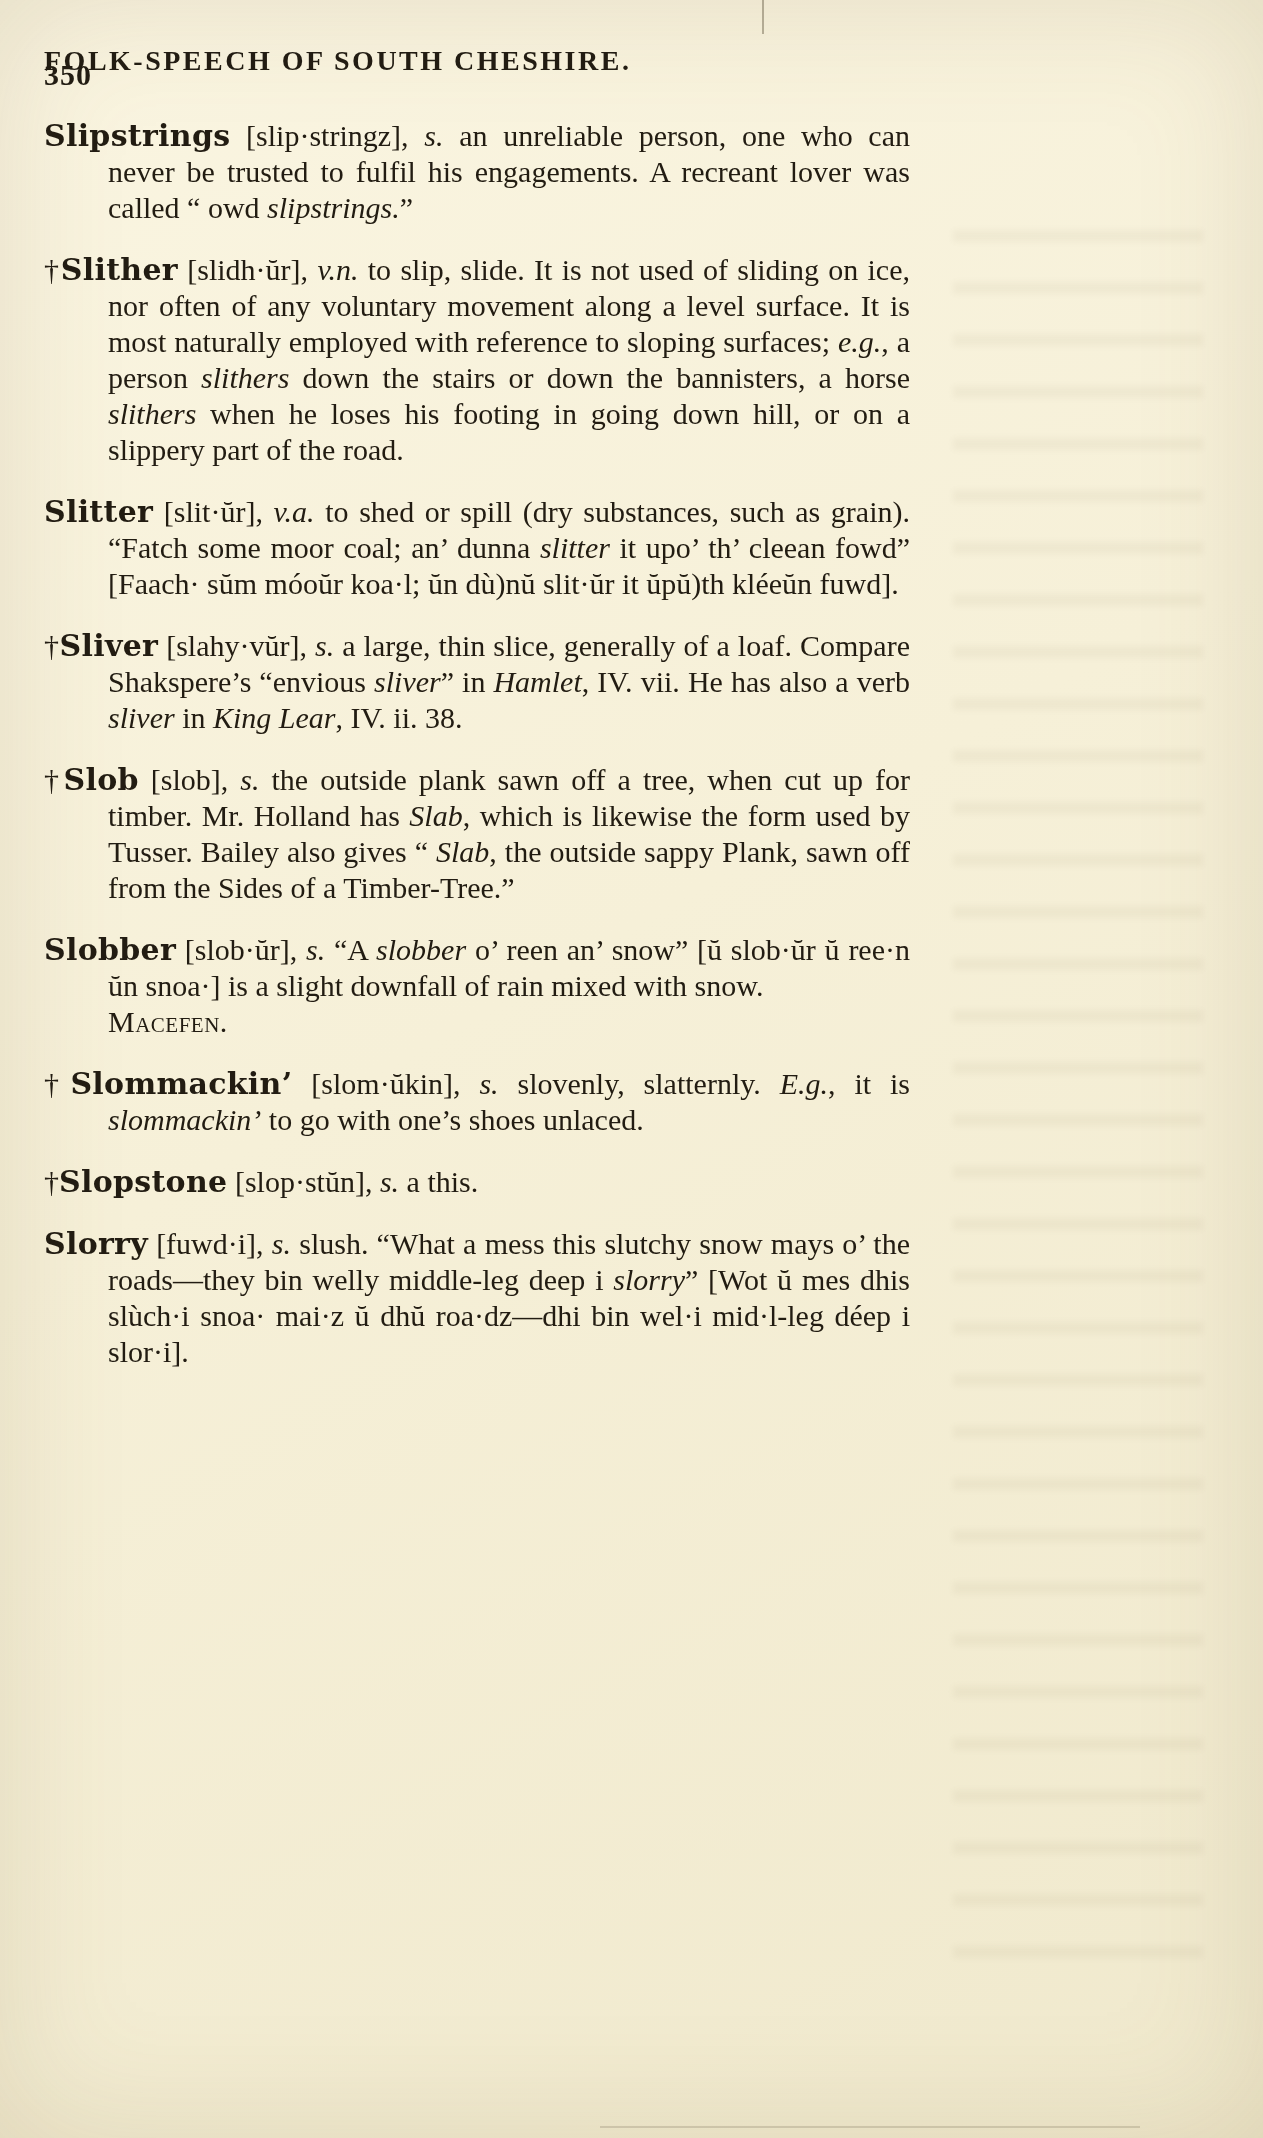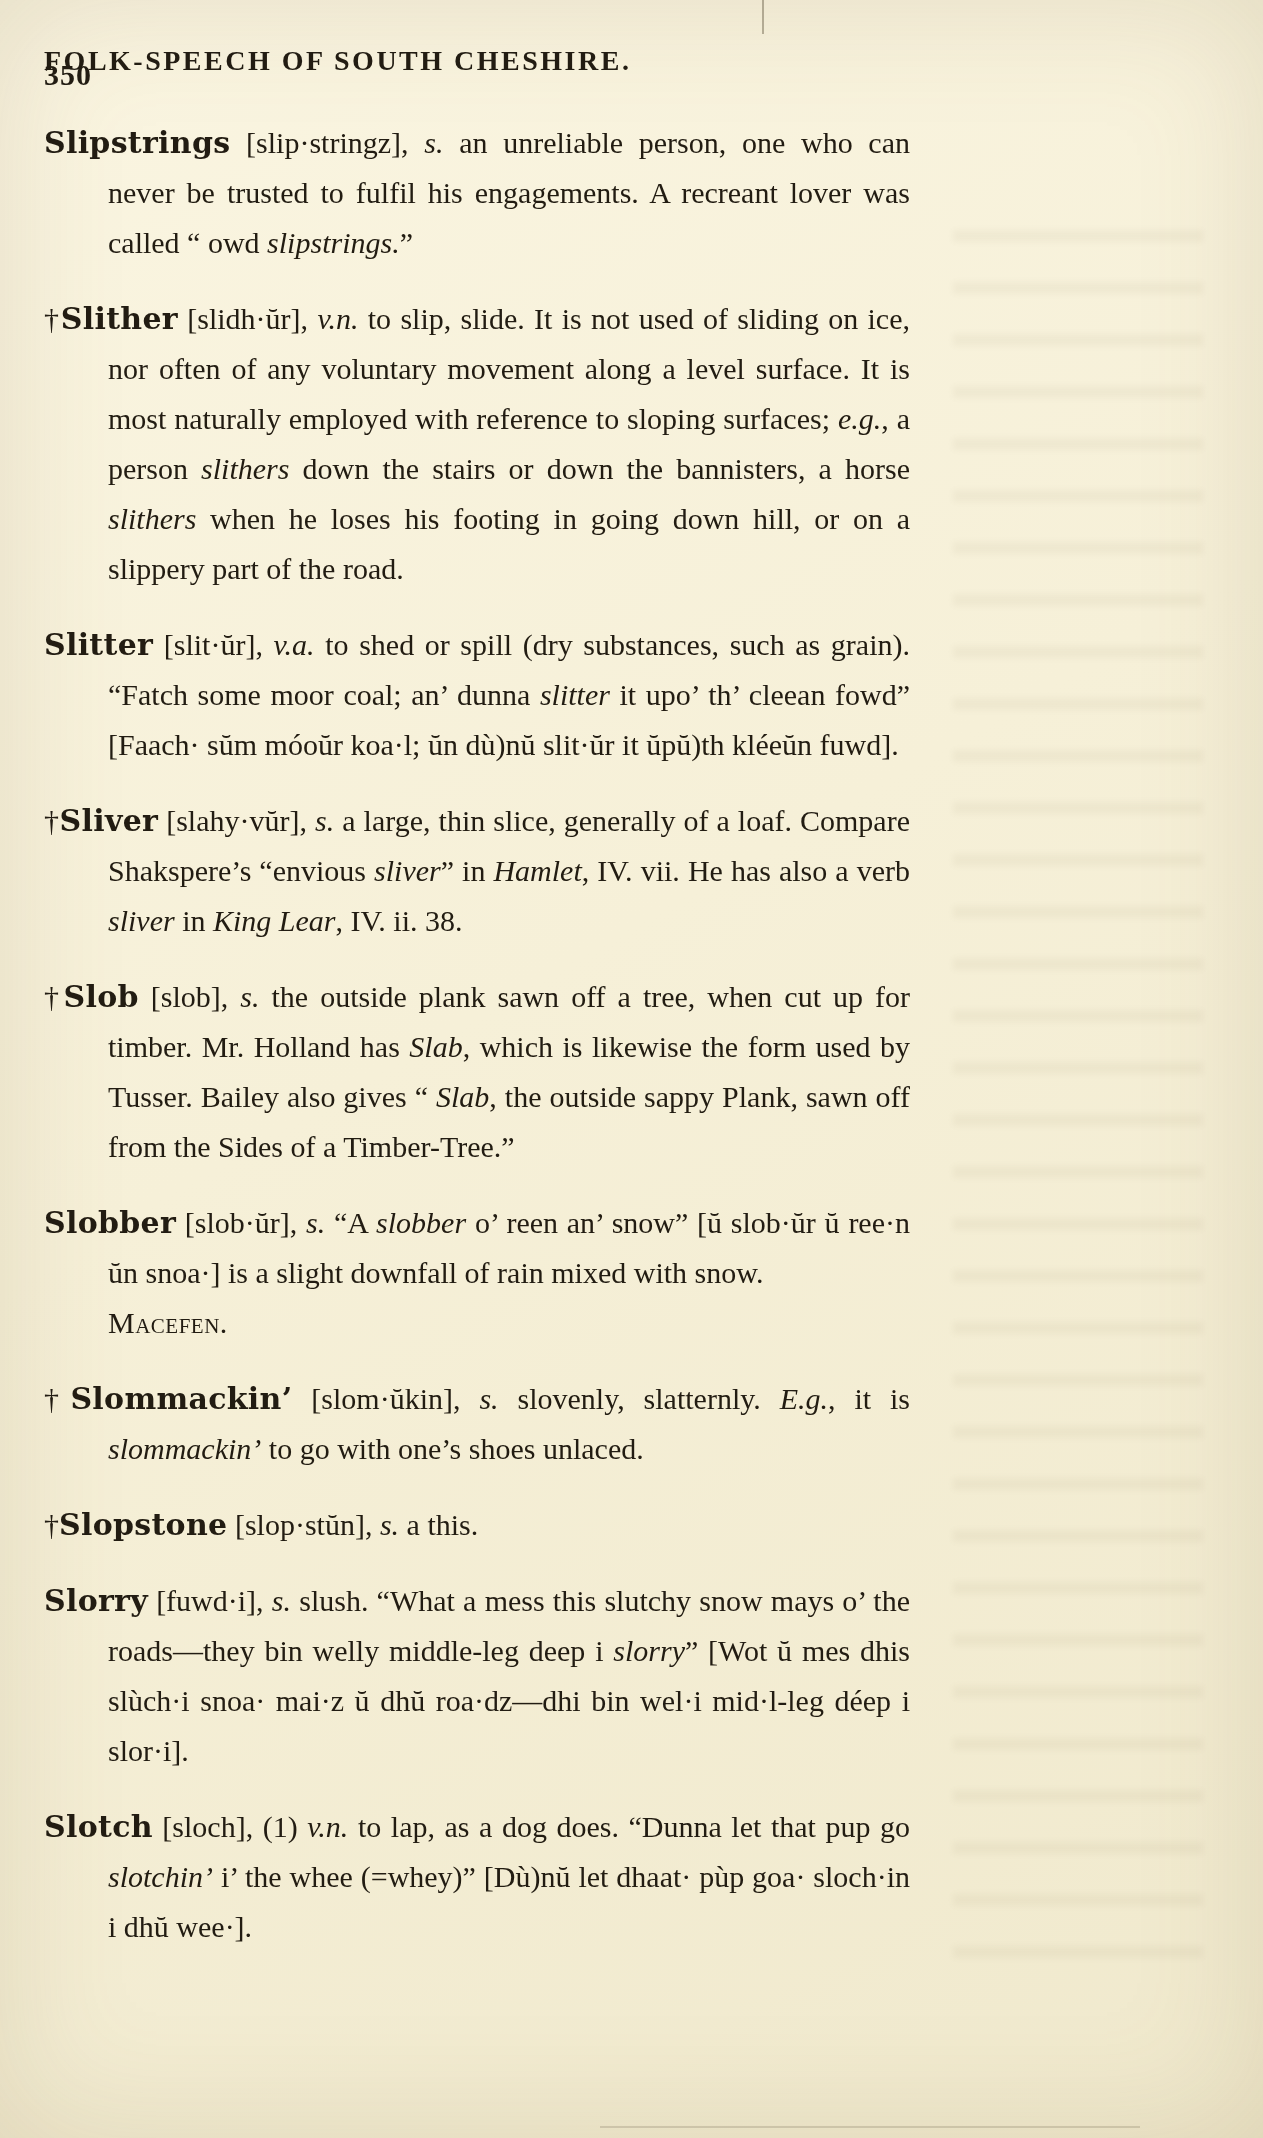--- a/index.html
+++ b/index.html
@@ -43,21 +43,21 @@
   }
   .entries { width: 866px; }
   .entry {
     box-sizing: border-box;
     width: 866px;
     margin: 0 12px 26px 0;
     padding-left: 64px;
     text-indent: -64px;
     text-align: justify;
     font-size: 30px;
-    line-height: 50px;
+    line-height: 36px;
   }
   .hw {
     font-family: "DejaVu Serif", serif;
     font-weight: 700;
     letter-spacing: 0.3px;
   }
   .it { font-style: italic; }
   .sc { font-variant: small-caps; letter-spacing: 0.5px; }
   .crease {
     position: absolute;
@@ -107,17 +107,16 @@
   <main class="entries" id="entries">
       <p class="entry"><span class="hw">Slipstrings</span><span> [slip·stringz], </span><span class="it">s.</span><span> an unreliable person, one who can never be trusted to fulfil his engagements.  A recreant lover was called “ owd </span><span class="it">slipstrings.</span><span>”</span></p>
       <p class="entry"><span>†</span><span class="hw">Slither</span><span> [slidh·ŭr], </span><span class="it">v.n.</span><span> to slip, slide.  It is not used of sliding on ice, nor often of any voluntary movement along a level surface. It is most naturally employed with reference to sloping surfaces; </span><span class="it">e.g.</span><span>, a person </span><span class="it">slithers</span><span> down the stairs or down the bannisters, a horse </span><span class="it">slithers</span><span> when he loses his footing in going down hill, or on a slippery part of the road.</span></p>
       <p class="entry"><span class="hw">Slitter</span><span> [slit·ŭr], </span><span class="it">v.a.</span><span> to shed or spill (dry substances, such as grain). “Fatch some moor coal; an’ dunna </span><span class="it">slitter</span><span> it upo’ th’ cleean fowd” [Faach· sŭm móoŭr koa·l; ŭn dù)nŭ slit·ŭr it ŭpŭ)th kléeŭn fuwd].</span></p>
       <p class="entry"><span>†</span><span class="hw">Sliver</span><span> [slahy·vŭr], </span><span class="it">s.</span><span> a large, thin slice, generally of a loaf. Compare Shakspere’s “envious </span><span class="it">sliver</span><span>” in </span><span class="it">Hamlet</span><span>, IV. vii.  He has also a verb </span><span class="it">sliver</span><span> in </span><span class="it">King Lear</span><span>, IV. ii. 38.</span></p>
       <p class="entry"><span>†</span><span class="hw">Slob</span><span> [slob], </span><span class="it">s.</span><span> the outside plank sawn off a tree, when cut up for timber.  Mr. Holland has </span><span class="it">Slab</span><span>, which is likewise the form used by Tusser.  Bailey also gives “ </span><span class="it">Slab</span><span>, the outside sappy Plank, sawn off from the Sides of a Timber-Tree.”</span></p>
       <p class="entry"><span class="hw">Slobber</span><span> [slob·ŭr], </span><span class="it">s.</span><span> “A </span><span class="it">slobber</span><span> o’ reen an’ snow” [ŭ slob·ŭr ŭ ree·n ŭn snoa·] is a slight downfall of rain mixed with snow.</span><br><span class="sc">Macefen.</span></p>
       <p class="entry"><span>†</span><span class="hw">Slommackin’</span><span> [slom·ŭkin], </span><span class="it">s.</span><span> slovenly, slatternly.  </span><span class="it">E.g.</span><span>, it is </span><span class="it">slommackin’</span><span> to go with one’s shoes unlaced.</span></p>
       <p class="entry"><span>†</span><span class="hw">Slopstone</span><span> [slop·stŭn], </span><span class="it">s.</span><span> a this.</span></p>
       <p class="entry"><span class="hw">Slorry</span><span> [fuwd·i], </span><span class="it">s.</span><span> slush.  “What a mess this slutchy snow mays o’ the roads—they bin welly middle-leg deep i </span><span class="it">slorry</span><span>” [Wot ŭ mes dhis slùch·i snoa· mai·z ŭ dhŭ roa·dz—dhi bin wel·i mid·l-leg déep i slor·i].</span></p>
-      <p class="entry"><span class="hw">Slotch</span><span> [sloch], (1) </span><span class="it">v.n.</span><span> to lap, as a dog does.  “Dunna let that pup go </span><span class="it">slotchin’</span><span> i’ the whee (=whey)” [Dù)nŭ let dhaat· pùp goa· sloch·in i dhŭ wee·].</span></p>
     </main>
 
   <div class="bottom-mark"></div>
 </div>
 
 </body></html>

